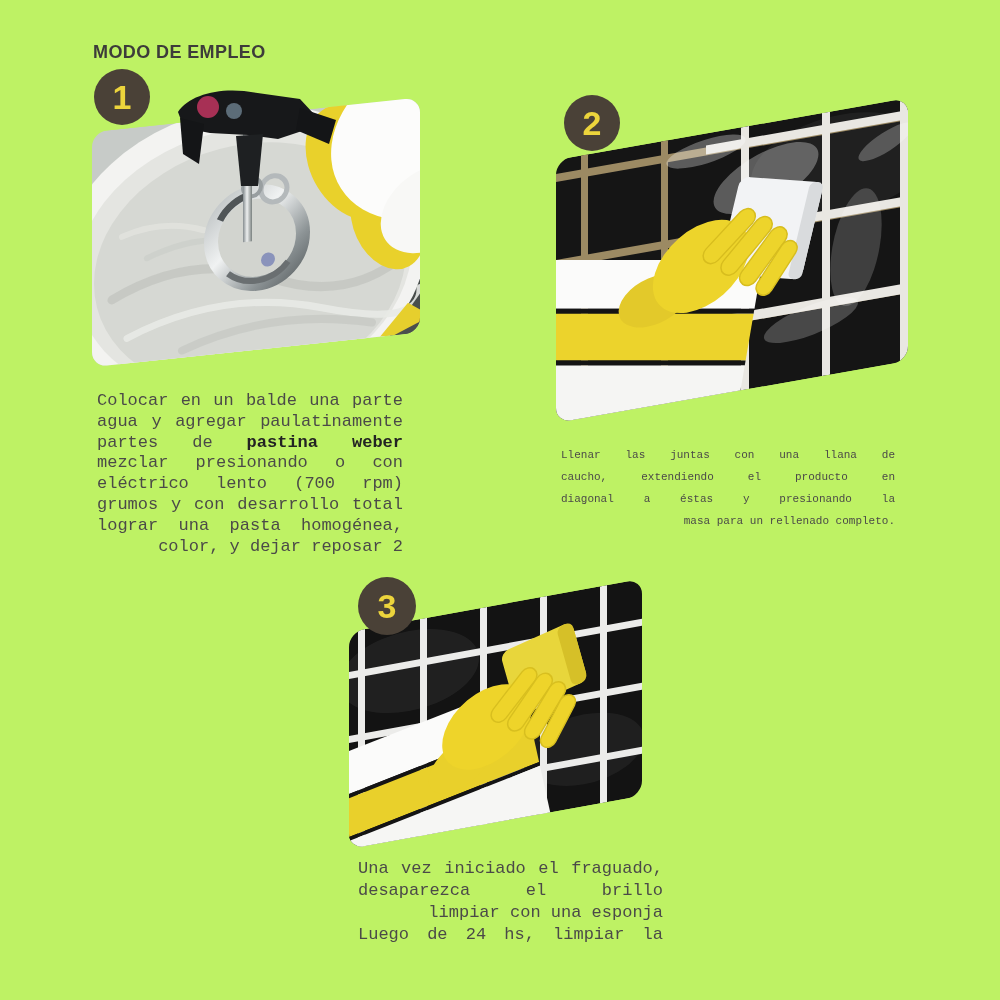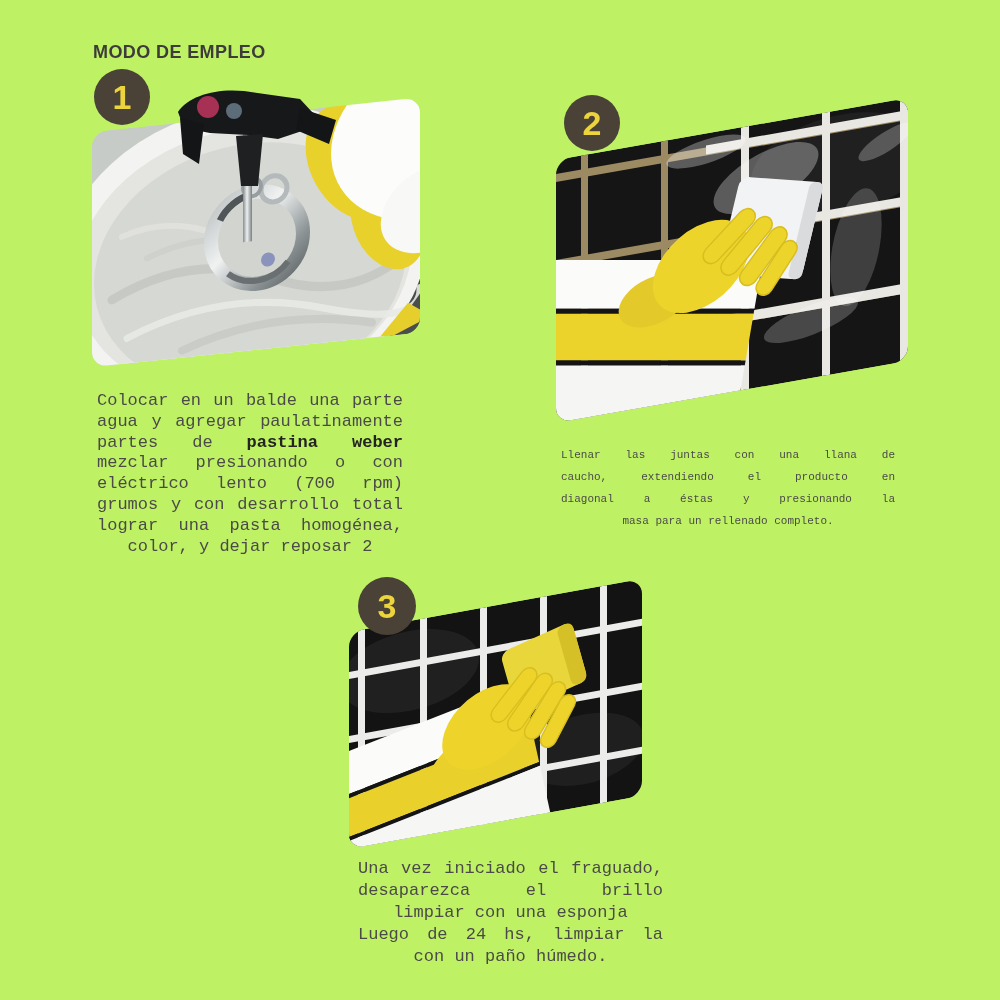--- a/index.html
+++ b/index.html
@@ -15,21 +15,21 @@
   .overlay-svg{position:absolute;z-index:3;}
   .textblock{position:absolute;color:#4b4a48;font-family:Liberation Mono, monospace;}
   .t1{left:97px;top:391px;width:306px;font-size:17px;}
   .t2{left:561px;top:444px;width:334px;font-size:11px;}
   .t3{left:358px;top:858px;width:305px;font-size:17px;}
   .t1 .jline,.t1 .lastline{line-height:20.8px;height:20.8px;}
   .t2 .jline,.t2 .lastline{line-height:22px;height:22px;}
   .t3 .jline,.t3 .lastline{line-height:22px;height:22px;}
   .jline{text-align:justify;overflow:hidden;}
   .jline::after{content:"";display:inline-block;width:100%;height:0;}
-  .lastline{text-align:center;overflow:hidden;}
+  .lastline{text-align:right;overflow:hidden;}
   .prod{font-weight:700;color:#232323;}
 </style>
 </head>
 <body>
 
 <div id="page">
 
   <div class="title">MODO DE EMPLEO</div>
 
   <div class="badge" style="left:94px;top:69px;">
@@ -214,16 +214,15 @@
 
   <div class="textblock t3">
     <div>
         <div class="jline">Una vez iniciado el fraguado, cuando</div>
         <div class="jline">desaparezca el brillo superficial,</div>
       </div>
     <div class="lastline">limpiar con una esponja húmeda.</div>
     <div>
         <div class="jline">Luego de 24 hs, limpiar la superficie</div>
       </div>
-    <div class="lastline">con un paño húmedo.</div>
   </div>
 
 </div>
 
 </body></html>

